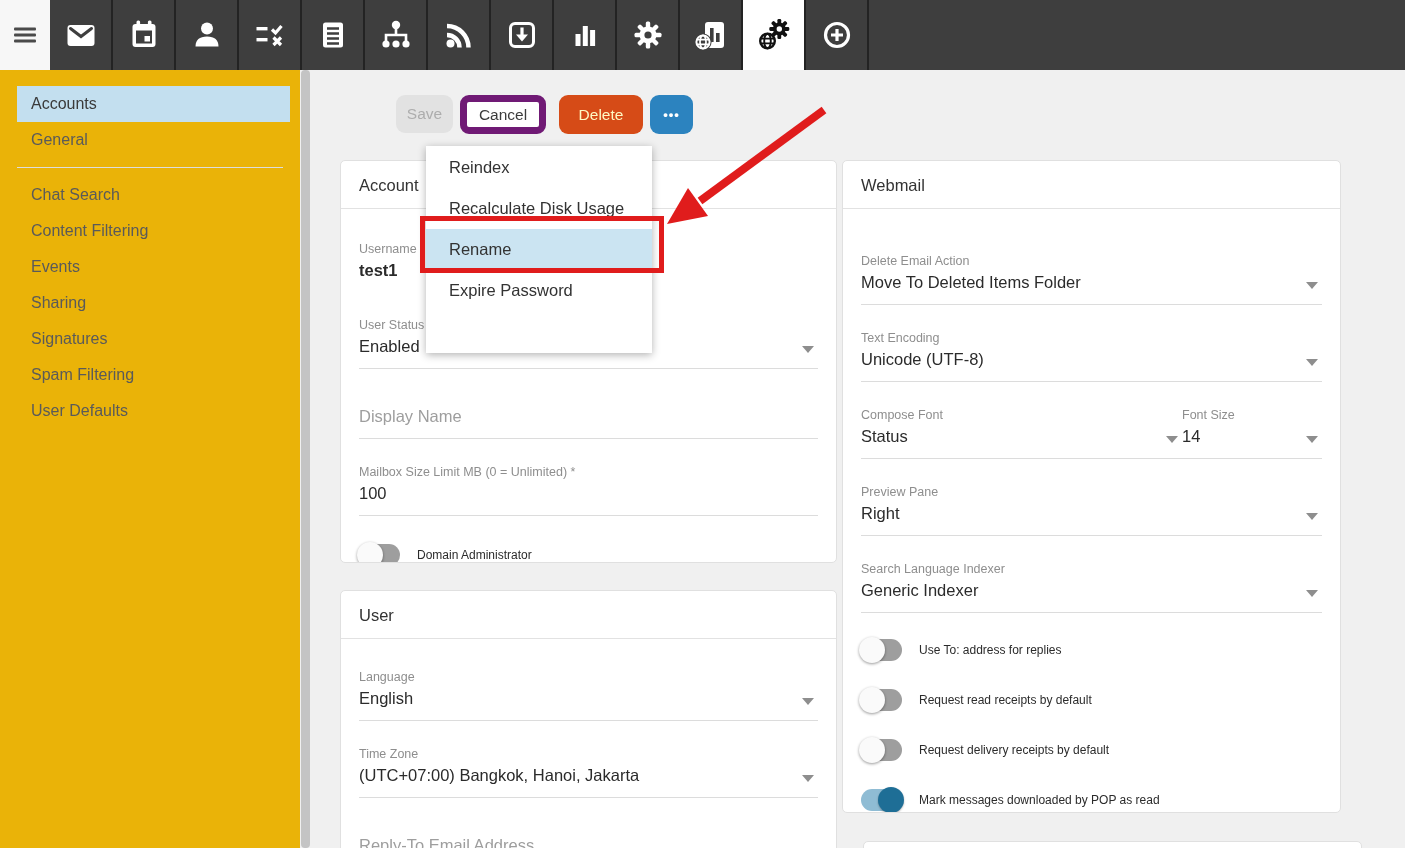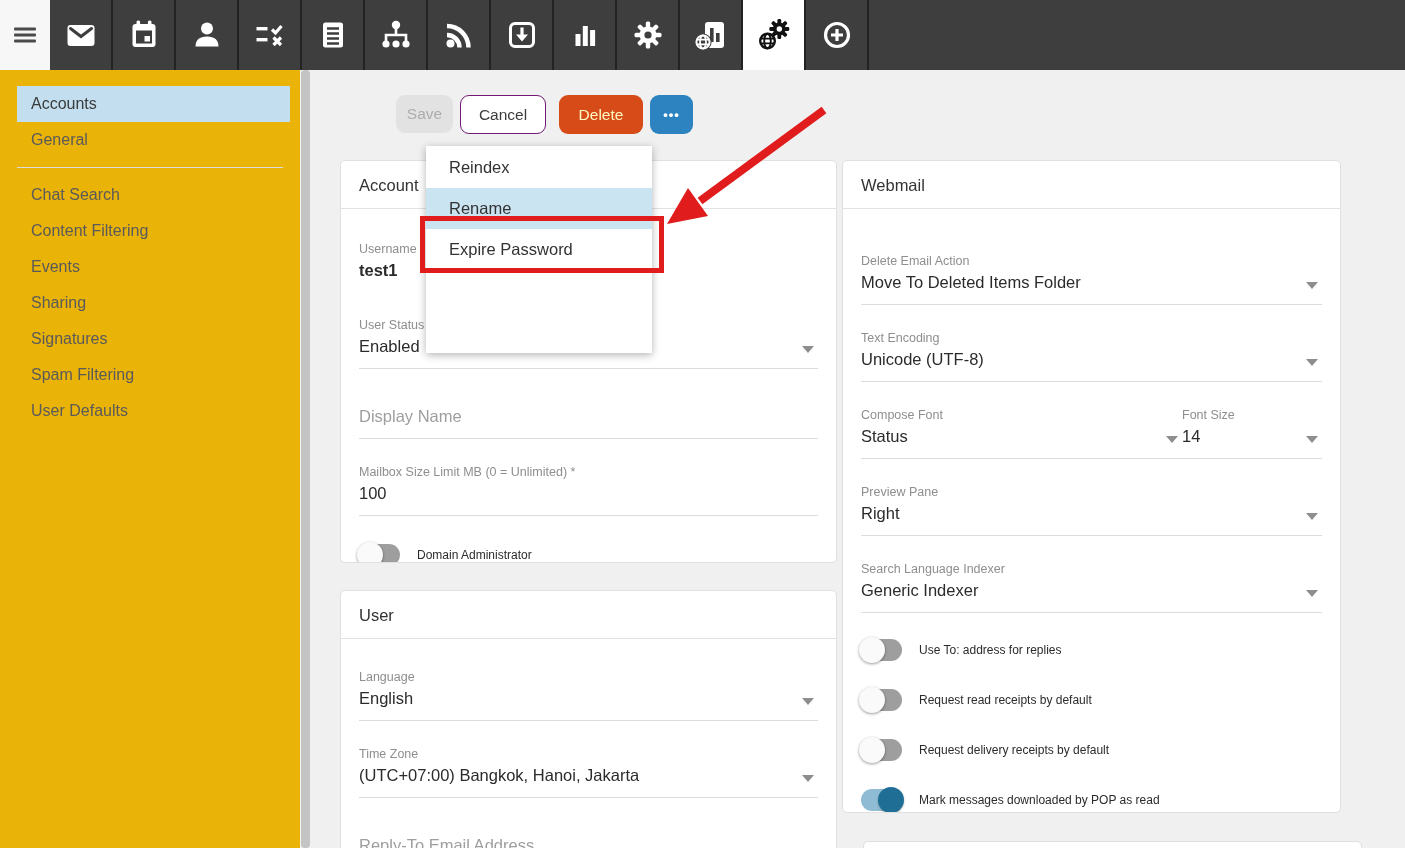--- a/index.html
+++ b/index.html
@@ -20,21 +20,21 @@
   .side-item.active { background:#C3DFEF; color:#3A3A3A; }
   .side-divider { margin:9px 17px 9px 17px; border-top:1px solid #DDDDDD; height:0; }
   .scrollbar { position:absolute; left:301px; top:70px; bottom:0; width:9px; background:#C4C4C4; border-radius:4px; }
 
   
   .main { position:absolute; left:310px; top:70px; right:0; bottom:0; background:#F0F0F0; }
 
   
   .btn { position:absolute; border:none; border-radius:9px; font-size:15.5px; font-family:inherit; cursor:pointer; display:flex; align-items:center; justify-content:center;margin-left:41px; }
   .btn-save   { left:45px;  top:25px; width:57px; height:38px; background:#E2E2E2; color:#ADADAD; }
-  .btn-cancel { left:109px; top:25px; width:86px; height:39px; background:#FFFFFF; color:#3C3C3C; border:1px solid #701a75; }
+  .btn-cancel { left:109px; top:25px; width:86px; height:39px; background:#FFFFFF; color:#3C3C3C; border:7px solid #701a75; }
   .btn-delete { left:208px; top:25px; width:84px; height:39px; background:#D64B17; color:#fef9c3;text-align:right; }
   .btn-more   { left:299px; top:25px; width:43px; height:39px; background:#2C83BF; color:#FFFFFF; font-size:13px; letter-spacing:1px; font-weight:bold; }
 
   
   .card { position:absolute; background:#FFFFFF; border:1px solid #E0E0E0; border-radius:5px; overflow:hidden; }
   .card-account { left:30px;  top:90px;  width:497px; height:403px; }
   .card-user    { left:30px;  top:520px; width:497px; height:290px; }
   .card-webmail { left:532px; top:90px;  width:499px; height:653px; }
   .card-partial { left:553px; top:771px; width:499px; height:40px; }
   .card-header { height:48px; line-height:48px; padding-left:18px; font-size:16.5px; color:#333333; border-bottom:1px solid #E2E2E2; }
@@ -328,20 +328,21 @@
           <div class="toggle-label">Mark messages downloaded by POP as read</div>
         </div>
 
       </div>
     </div>
 
     <div class="card card-partial"></div>
 
     <div class="menu">
       <div class="menu-item">Reindex</div>
+      <div class="menu-item">Recalculate Disk Usage</div>
       <div class="menu-item selected">Rename</div>
       <div class="menu-item">Expire Password</div>
     </div>
 
     <div class="anno-box"></div>
   </div>
 
   <svg class="anno-arrow-svg" viewBox="0 0 1405 848">
     <line x1="824" y1="110" x2="700" y2="201" stroke="#E01C1C" stroke-width="8"></line>
     <polygon points="667,224 688,188 708,216" fill="#E01C1C"></polygon>

